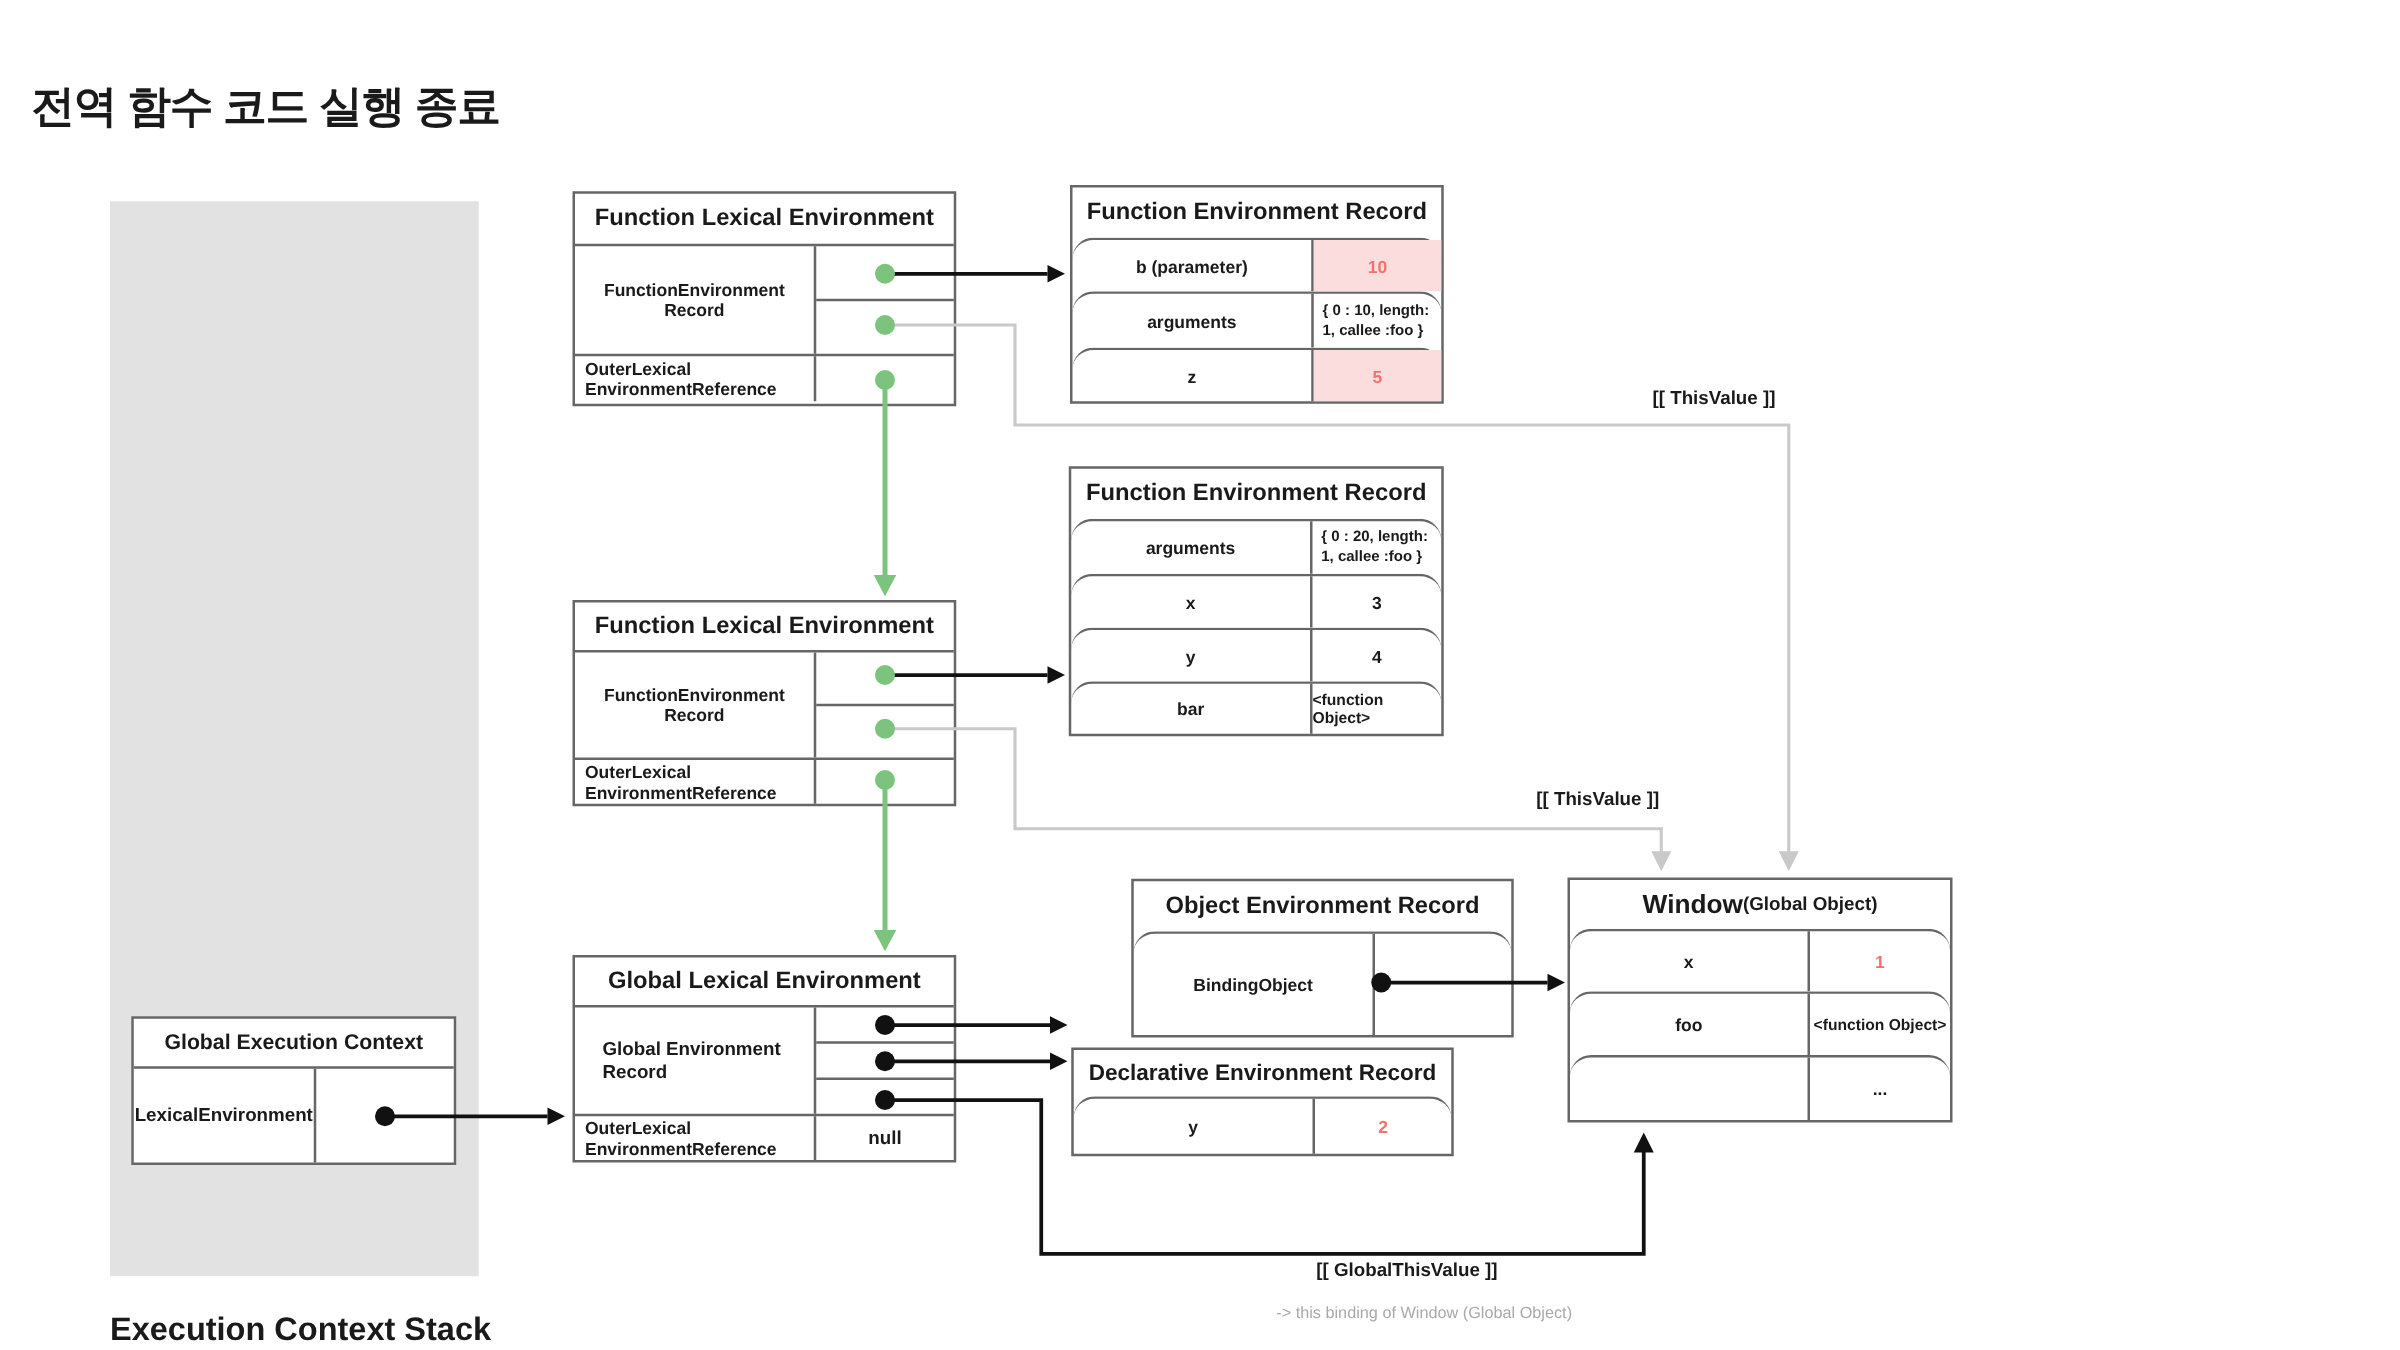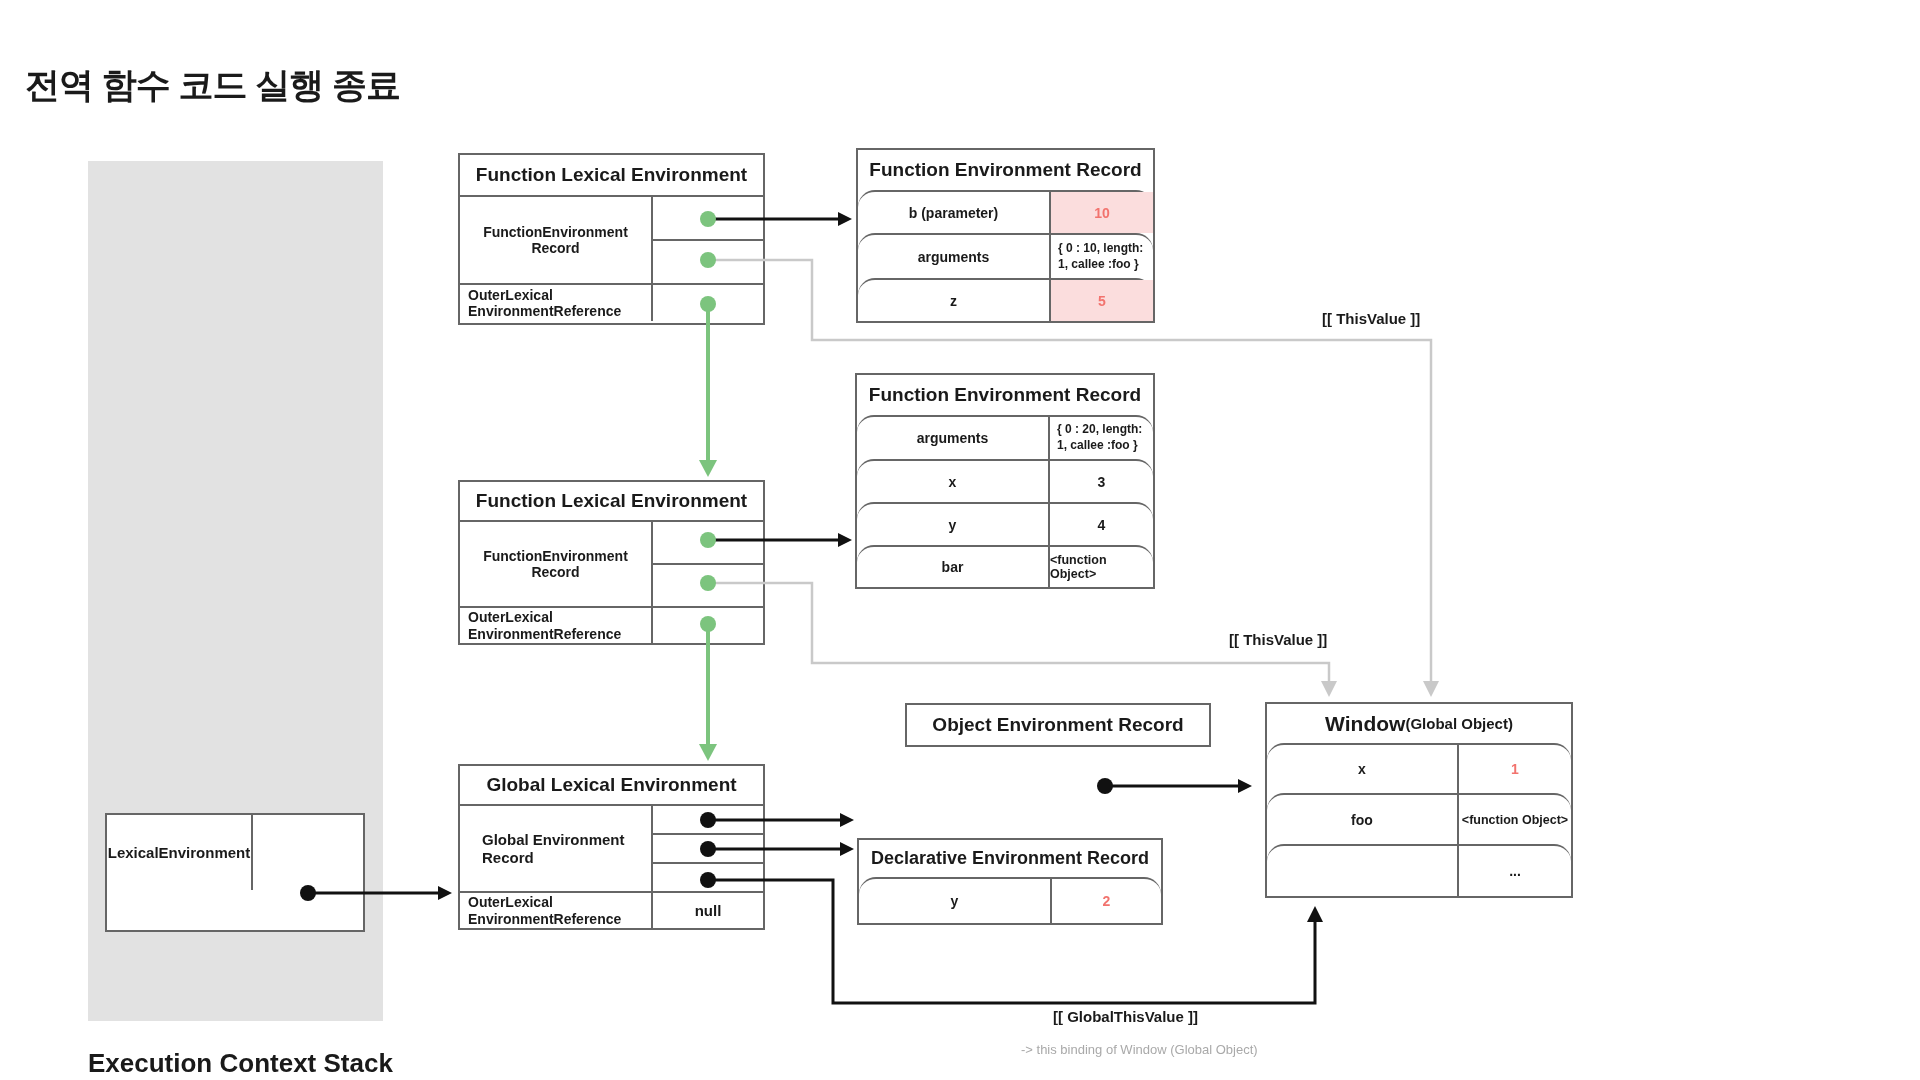--- a/index.html
+++ b/index.html
@@ -46,20 +46,21 @@
 <body>
 
 <div id="canvas">
 
   <div class="abs" id="page-title">전역 함수 코드 실행 종료</div>
 
   <div class="abs" id="stack-bg"></div>
   <div class="abs" id="stack-label">Execution Context Stack</div>
 
   <div class="box" style="left:105px;top:813px;width:260px;height:119px;">
+    <div class="hdr" style="height:40px;font-size:17px;">Global Execution Context</div>
     <div style="display:flex;height:75px;">
       <div class="cell" style="width:146px;border-right:2px solid #666;font-size:15px;">LexicalEnvironment</div>
       <div class="cell" style="flex:1;"></div>
     </div>
   </div>
 
   <div class="box" style="left:458px;top:153px;width:307px;height:172px;">
     <div class="hdr" style="height:42px;font-size:19px;">Function Lexical Environment</div>
     <div class="le-body" style="height:86px;">
       <div class="le-left cell" style="width:193px;font-size:14px;text-align:center;padding:0 16px;">FunctionEnvironment Record</div>
@@ -136,31 +137,35 @@
       <div class="rec-val">4</div>
     </div>
     <div class="rec-row" style="height:42px;">
       <div class="rec-key">bar</div>
       <div class="rec-val" style="font-size:12.5px;">&lt;function Object&gt;</div>
     </div>
   </div>
 
   <div class="box" style="left:905px;top:703px;width:306px;">
     <div class="hdr" style="height:40px;font-size:19px;border-bottom:none;">Object Environment Record</div>
+    <div class="rec-row" style="height:83px;">
+      <div class="rec-key" style="width:193px;">BindingObject</div>
+      <div class="rec-val"></div>
+    </div>
   </div>
 
   <div class="box" style="left:857px;top:838px;width:306px;">
     <div class="hdr" style="height:37px;font-size:18px;border-bottom:none;">Declarative Environment Record</div>
     <div class="rec-row" style="height:46px;">
       <div class="rec-key" style="width:193px;">y</div>
       <div class="rec-val redtxt">2</div>
     </div>
   </div>
 
-  <div class="box" style="left:1254px;top:702px;width:308px;margin-left:11px;">
+  <div class="box" style="left:1254px;top:702px;width:308px;">
     <div class="hdr" style="height:39px;border-bottom:none;">
       <span style="font-size:21px;font-weight:bold;">Window</span>
         <span style="font-size:15px;font-weight:bold;">(Global Object)</span>
     </div>
     <div class="rec-row" style="height:50px;">
       <div class="rec-key" style="width:192px;">x</div>
       <div class="rec-val redtxt">1</div>
     </div>
     <div class="rec-row" style="height:51px;">
       <div class="rec-key" style="width:192px;">foo</div>

